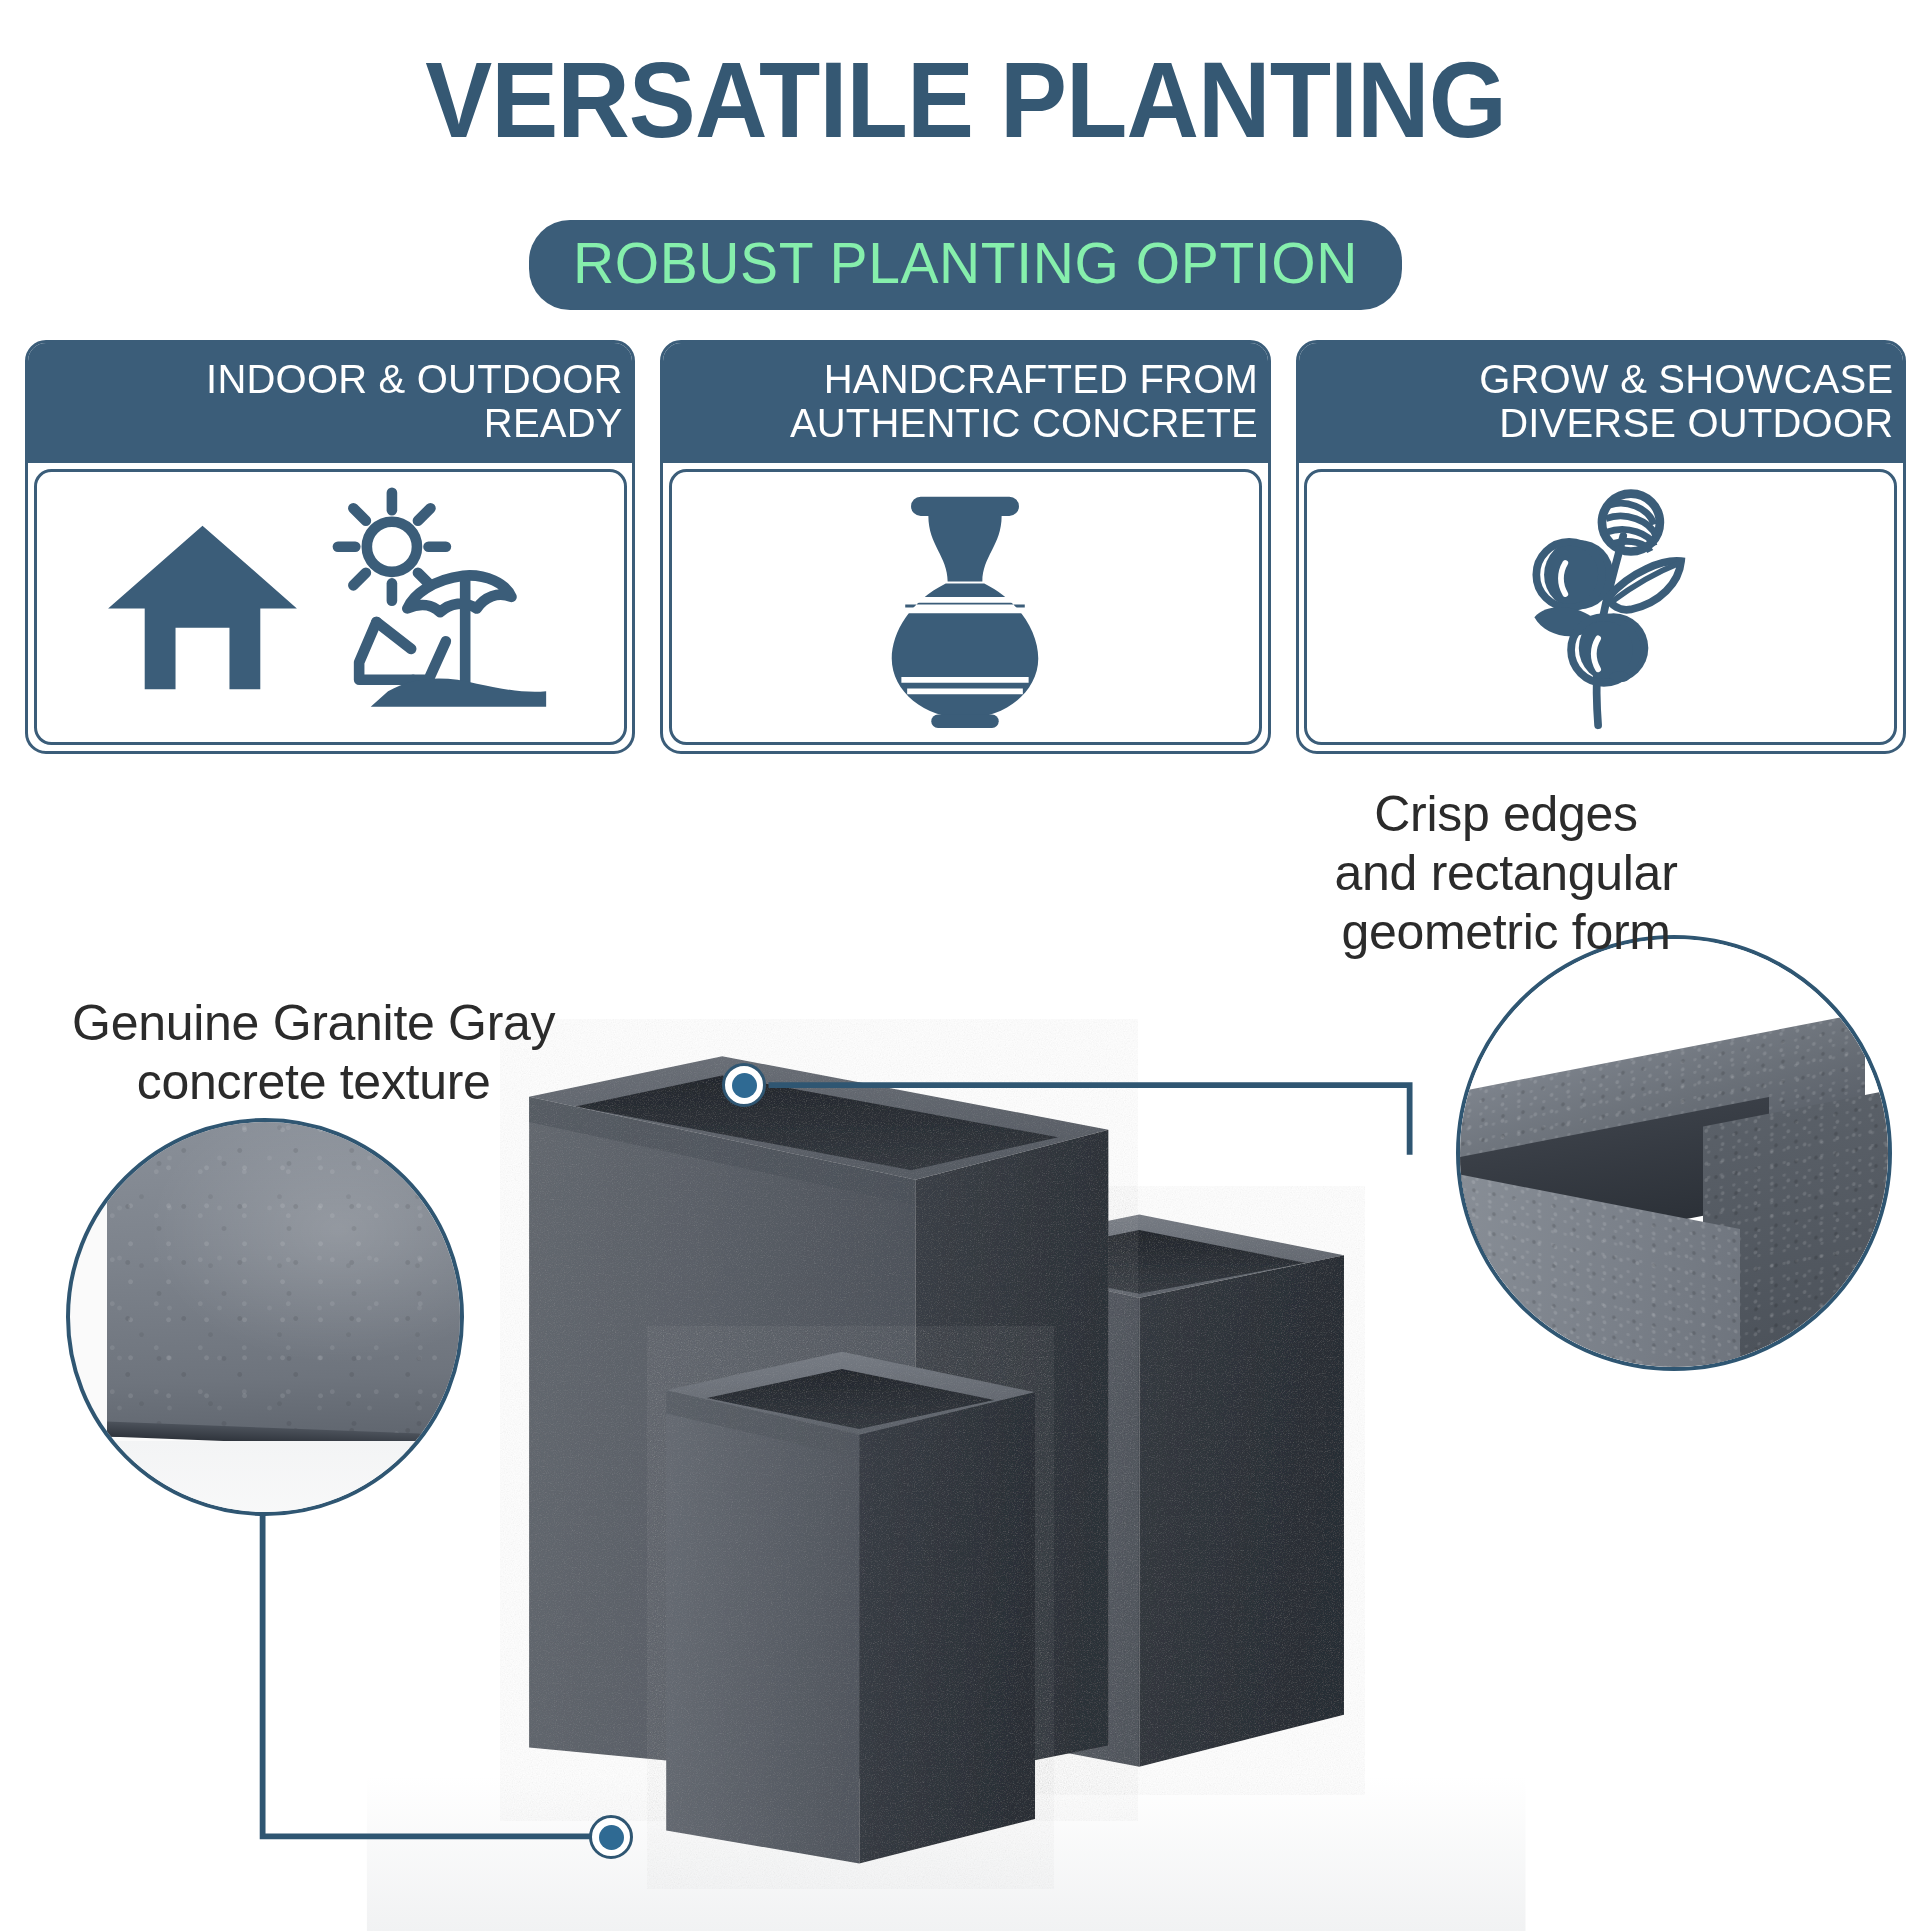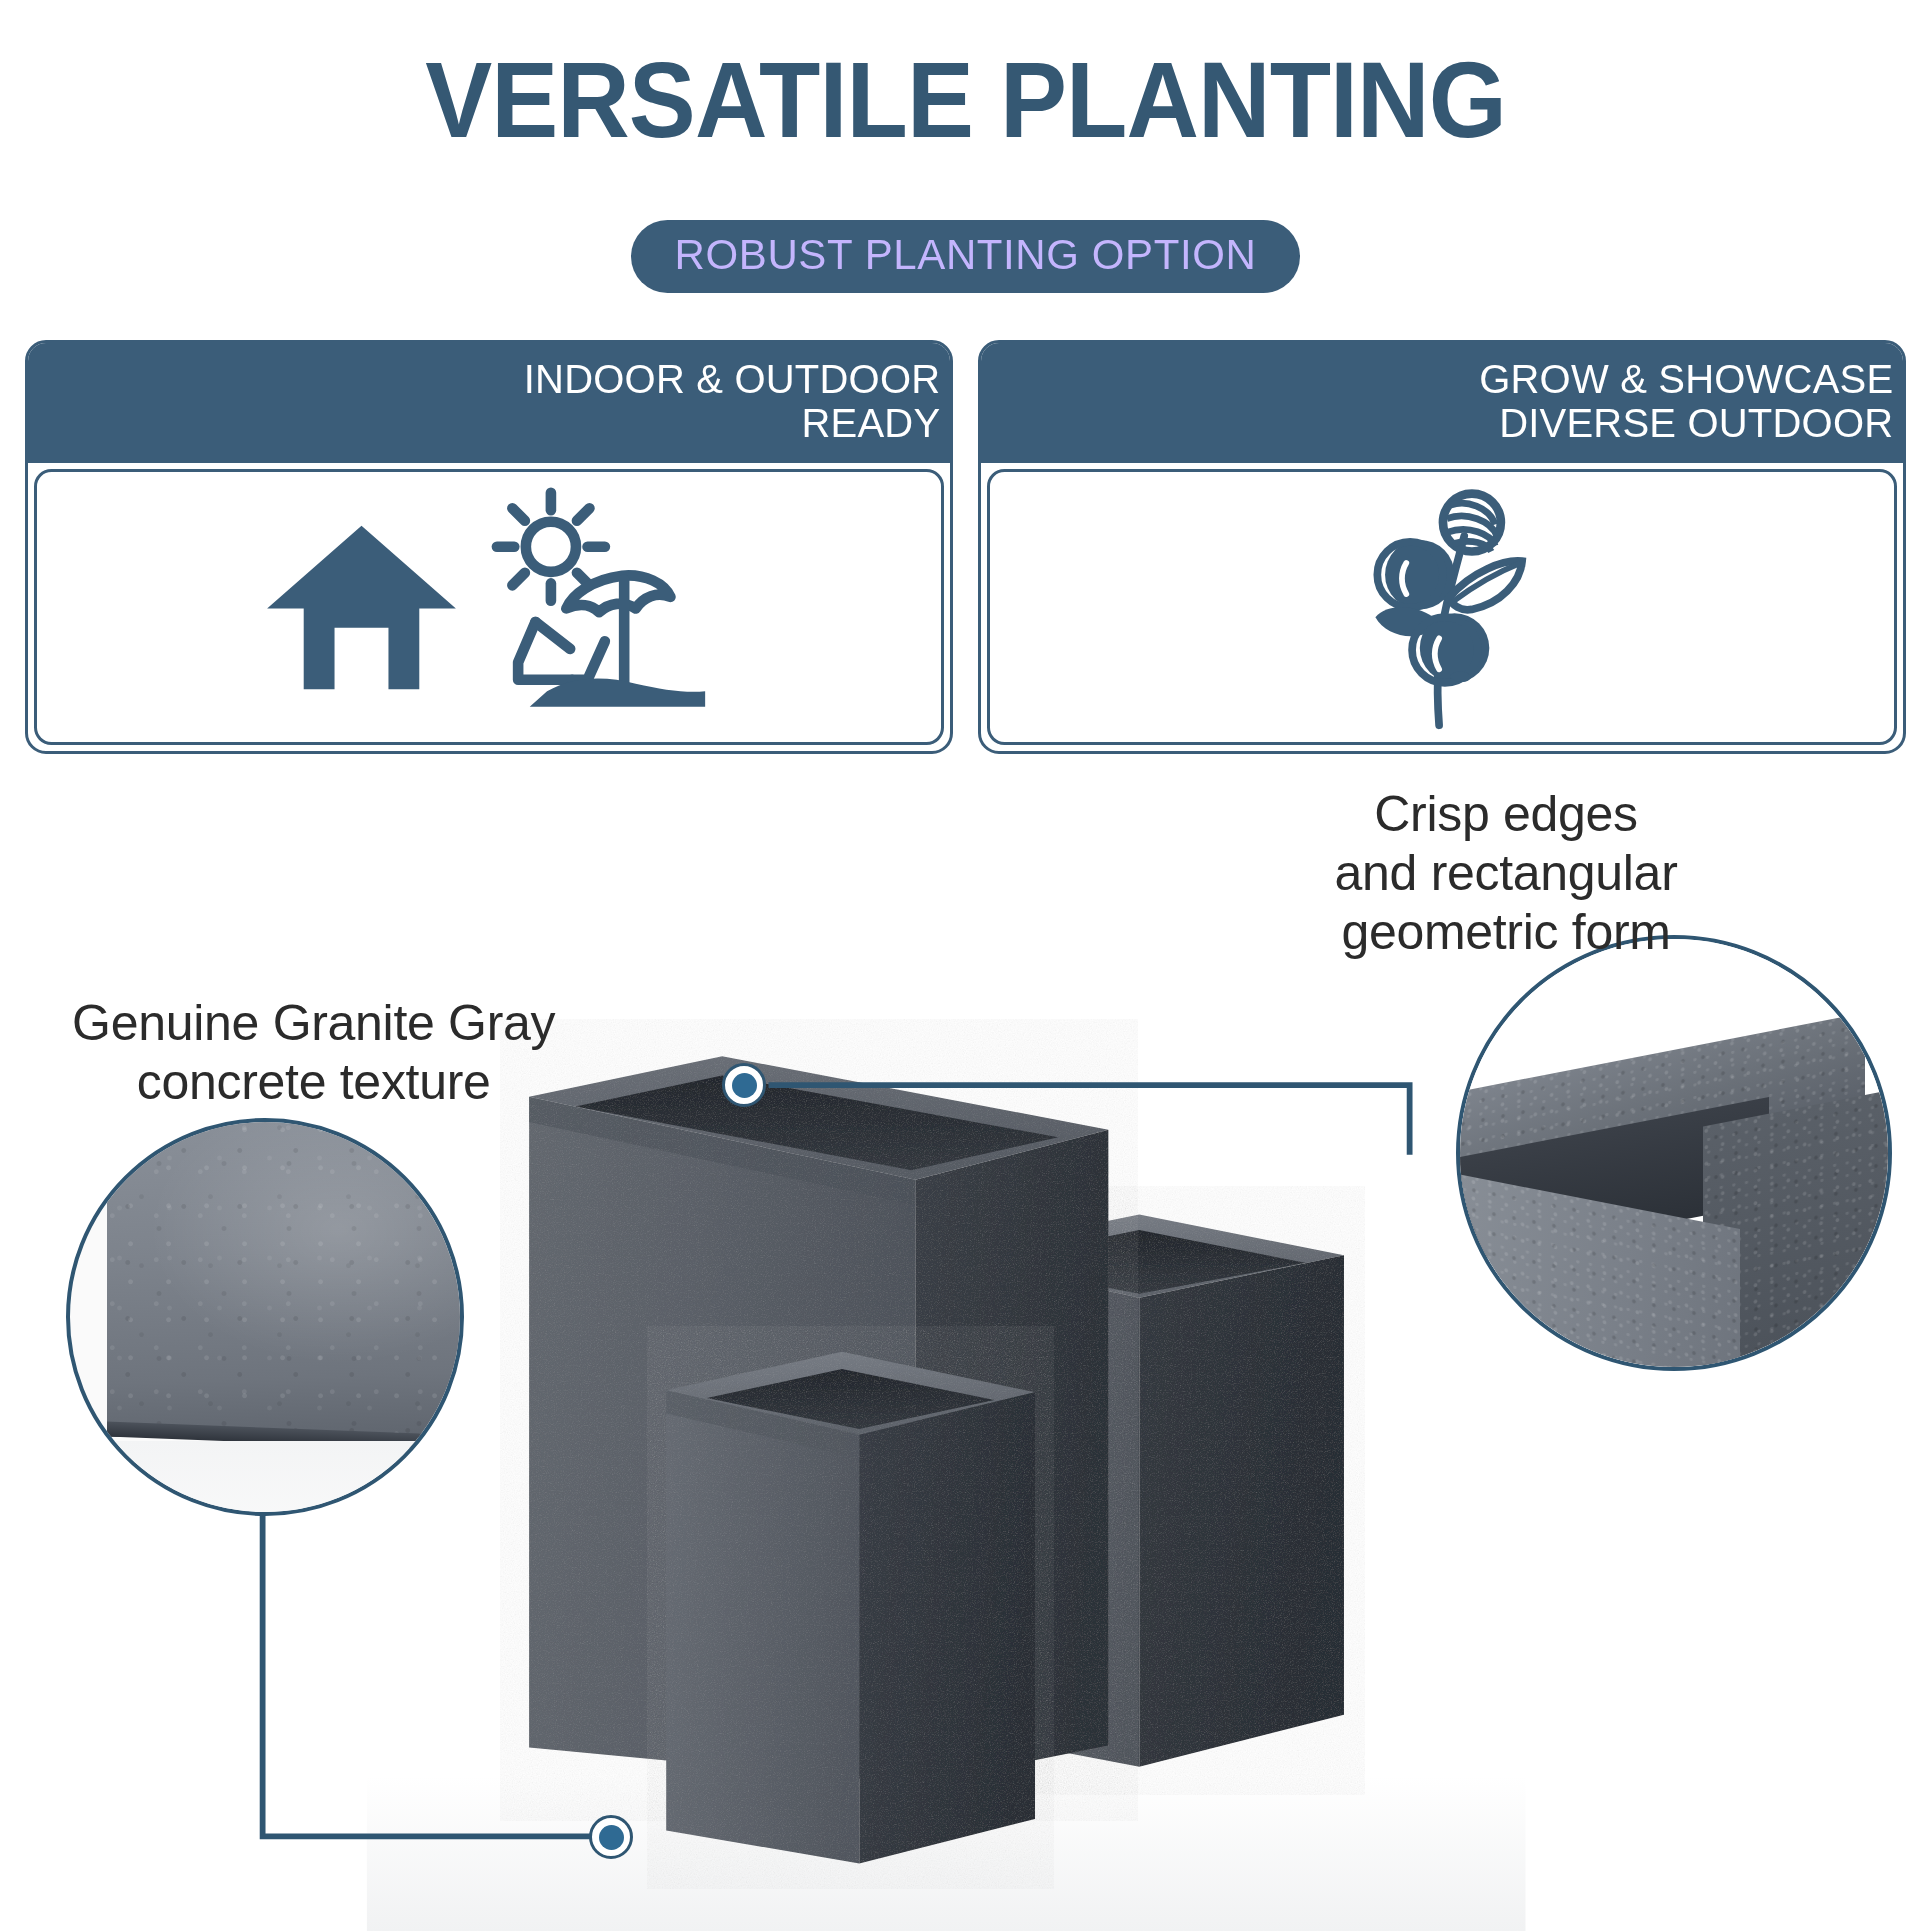--- a/index.html
+++ b/index.html
@@ -37,24 +37,24 @@
   .pill-wrap {
     position: absolute;
     top: 220px;
     left: 0;
     width: 1931px;
     display: flex;
     justify-content: center;
   }
   .pill {
     background: #3b5d79;
-    color: #c4b5fd;
+    color: #86efac;
     border-radius: 41px;
     padding: 11.6px 44px 15.4px 44px;
-    font-size: 42px;
+    font-size: 57px;
     letter-spacing: 0.6px;
     line-height: 1.1;
     font-weight: 400;
     white-space: nowrap;
   }
 
   
   .cards {
     position: absolute;
     top: 340px;
@@ -283,20 +283,44 @@
             <g stroke="#3b5d79" stroke-width="11" fill="none" stroke-linecap="round" stroke-linejoin="round">
               <path d="M136 92 C104 96 84 112 78 126 C92 120 104 122 112 130 C122 120 138 118 150 126 C158 114 172 108 186 114 C180 100 160 90 136 92 Z"></path>
               <path d="M138 96 L138 204"></path>
             </g>
             <path d="M58 212 C86 196 118 196 150 204 C178 210 200 214 222 212 L222 228 L40 228 Z" fill="#3b5d79"></path>
           </svg>
         </span>
       </div>
     </div>
 
+    <div class="card">
+      <div class="card-head">
+        <div>HANDCRAFTED FROM</div>
+        <div>AUTHENTIC CONCRETE</div>
+      </div>
+      <div class="card-body">
+        <span>
+          <svg class="icon-svg" width="174" height="241" viewBox="0 0 180 250" aria-hidden="true">
+            <g fill="#3b5d79">
+              <path d="M44 10 H136 A9 9 0 0 1 136 30 H128 C128 60 108 72 108 98 H72 C72 72 52 60 52 30 H44 A9 9 0 0 1 44 10 Z"></path>
+              <path d="M70 100 C34 118 14 150 14 178 C14 212 48 240 90 240 C132 240 166 212 166 178 C166 150 146 118 110 100 Z
+                       M28 122 H152 V127 H28 Z"></path>
+            </g>
+            <g stroke="#ffffff" stroke-width="6" fill="none">
+              <line x1="26" y1="117" x2="154" y2="117"></line>
+              <line x1="20" y1="128" x2="160" y2="128"></line>
+              <line x1="24" y1="200" x2="156" y2="200"></line>
+              <line x1="30" y1="212" x2="150" y2="212"></line>
+            </g>
+            <path d="M62 236 H118 A7 7 0 0 1 118 250 H62 A7 7 0 0 1 62 236 Z" fill="#3b5d79"></path>
+          </svg>
+        </span>
+      </div>
+    </div>
 
     <div class="card">
       <div class="card-head">
         <div>GROW &amp; SHOWCASE</div>
         <div>DIVERSE OUTDOOR</div>
       </div>
       <div class="card-body">
         <span>
           <svg class="icon-svg" width="222" height="251" viewBox="0 0 230 260" aria-hidden="true">
 

